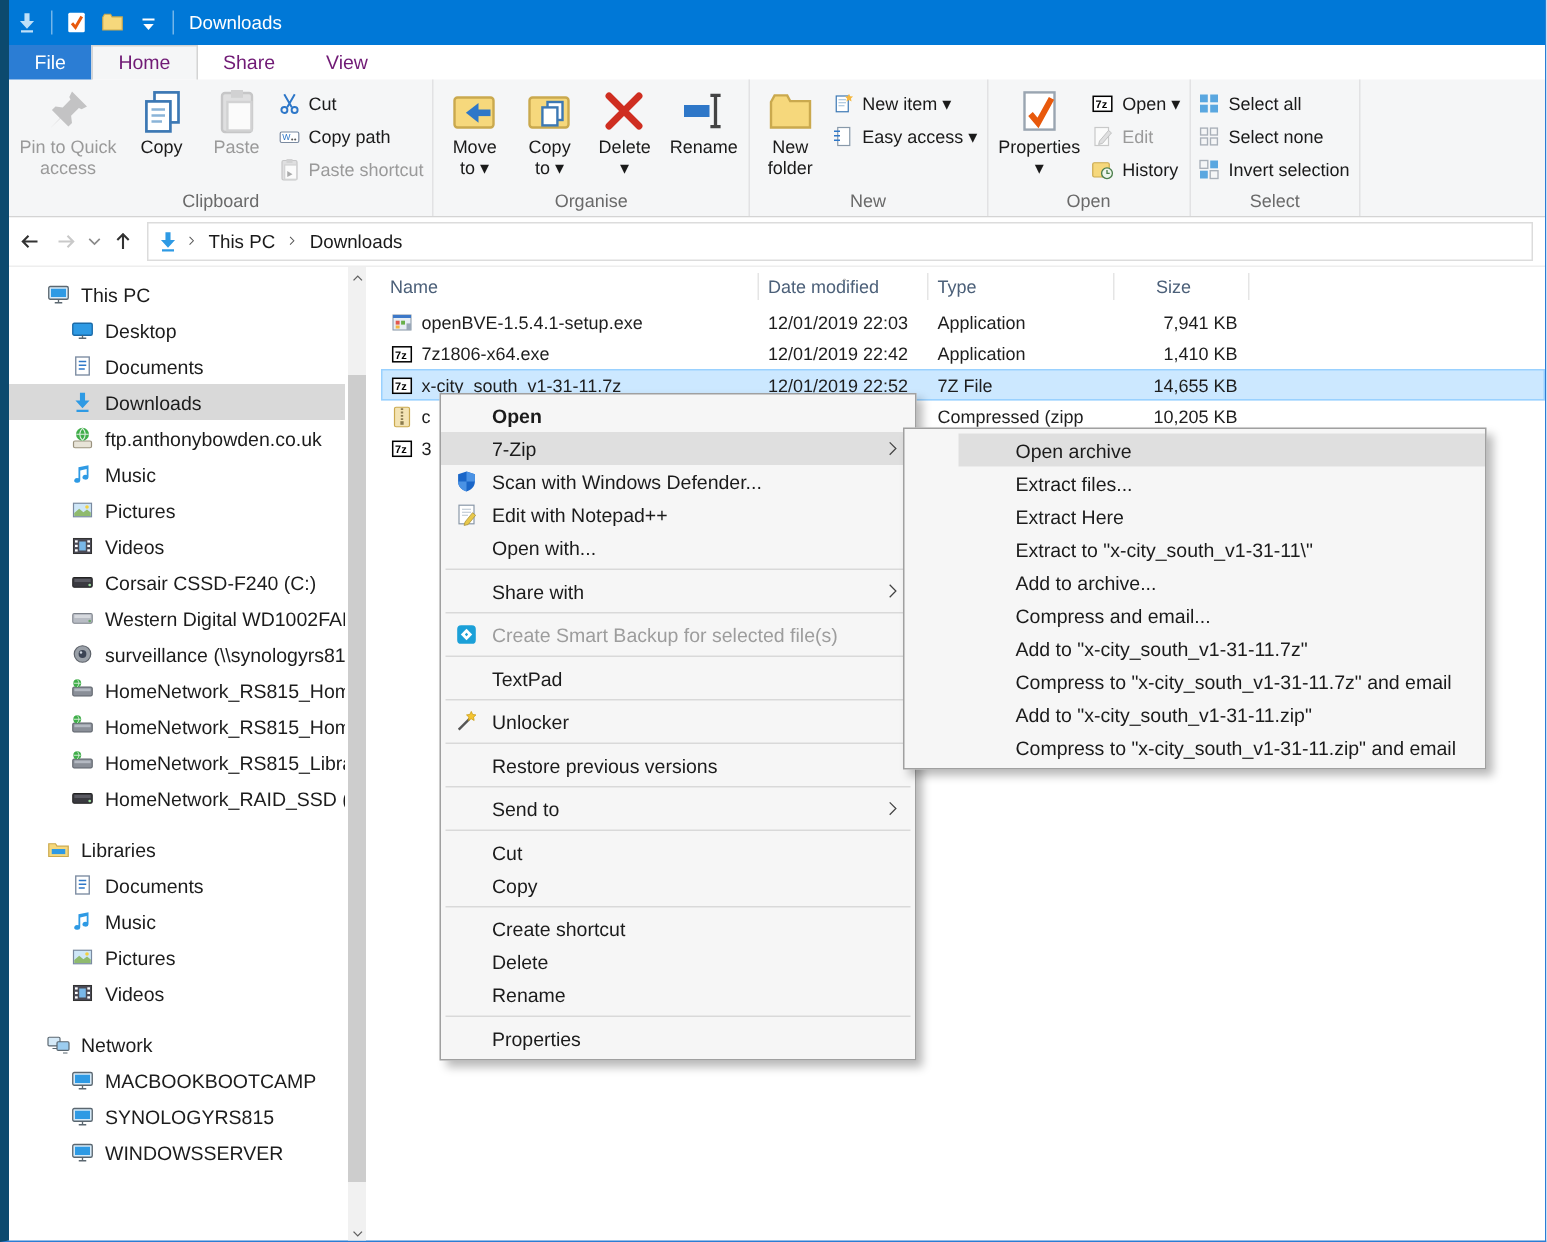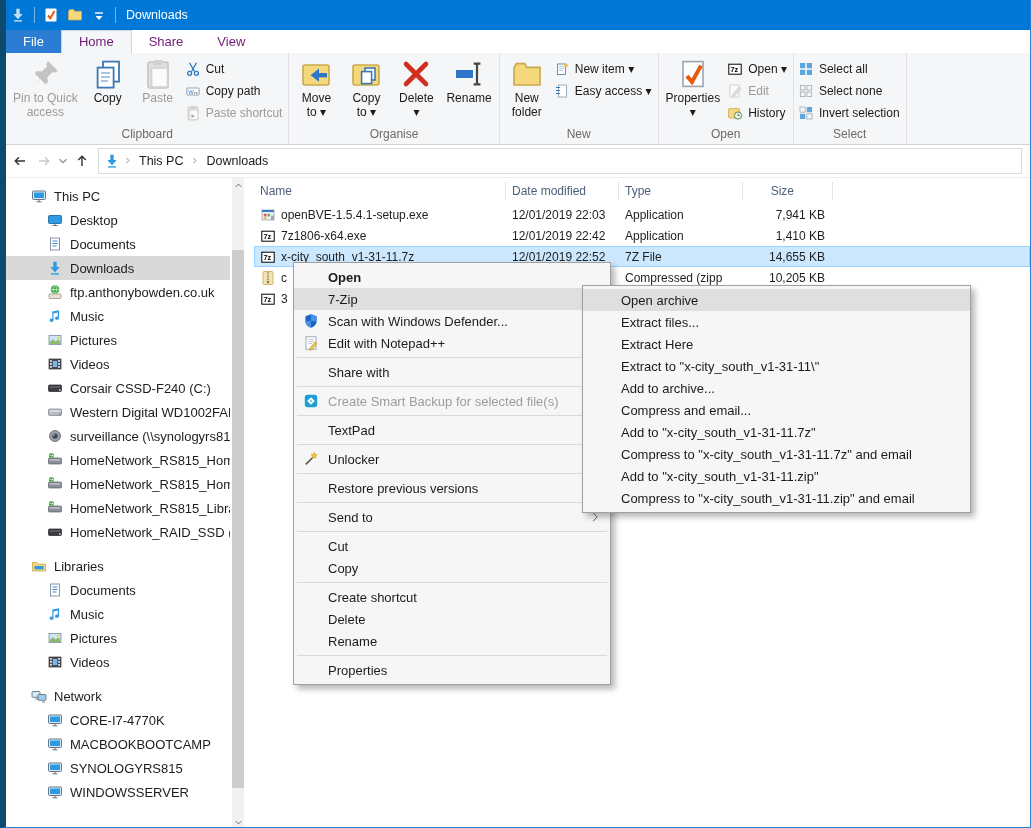--- a/index.html
+++ b/index.html
@@ -69,21 +69,21 @@
   .fc.c-name{width:252px;display:flex;align-items:center;gap:5px;}
   .fc.c-name .ficon{flex:none;width:16px;height:16px;}
   .fc.c-name .ficon svg{width:16px;height:16px;}
   .fc.c-date{width:113px;}
   .fc.c-type{width:124px;}
   .fc.c-size{width:90px;text-align:right;padding-right:8px;}
   .frow.sel{background:#cce8ff;box-shadow:inset 0 0 0 1px #99d1ff;}
   
   .menu{position:absolute;background:#f6f6f6;border:1px solid #a0a0a0;box-shadow:4px 4px 6px rgba(0,0,0,.28);padding:3px 0;z-index:20;font-size:13px;color:#1b1b1b;box-sizing:border-box;}
   #ctxmenu{left:287px;top:262px;width:318px;}
-  #submenu{left:576px;top:285px;width:389px;z-index:21;}
+  #submenu{left:596px;top:285px;width:389px;z-index:21;padding-left:36px;}
   .mi{height:22px;display:flex;align-items:center;position:relative;padding-left:34px;white-space:nowrap;}
   #submenu .mi{padding-left:38px;}
   .mi .micon{position:absolute;left:9px;top:3px;width:16px;height:16px;}
   .mi .micon svg{width:16px;height:16px;}
   .mi .subarr{position:absolute;right:9px;top:5px;}
   .mi .subarr svg{width:12px;height:12px;}
   .mi.hl{background:#dfdfdf;}
   .mi.bold{font-weight:bold;}
   .mi.dis{color:#9d9d9d;}
   .msep{height:1px;background:#d9d9d9;margin:3px 3px;}
@@ -536,28 +536,20 @@
                 <path d="M4 11h3M11 14h3" stroke="#5b6770" stroke-width=".8"></path>
               </svg></span>
             <span>Network</span>
           </div>
           <div class="trow lvl1">
             <span class="ticon"><svg viewBox="0 0 16 16" xmlns="http://www.w3.org/2000/svg">
                 <rect x="1.5" y="3" width="13" height="8.5" rx="1" fill="#d6eaf8" stroke="#5b6770" stroke-width=".9"></rect>
                 <rect x="3" y="4.5" width="10" height="5.5" fill="#2e9ae4"></rect>
                 <path d="M5.5 13.8h5M8 11.5v2.3" stroke="#5b6770" stroke-width=".9"></path>
               </svg></span>
-            <span>CORE-I7-4770K</span>
-          </div>
-          <div class="trow lvl1">
-            <span class="ticon"><svg viewBox="0 0 16 16" xmlns="http://www.w3.org/2000/svg">
-                <rect x="1.5" y="3" width="13" height="8.5" rx="1" fill="#d6eaf8" stroke="#5b6770" stroke-width=".9"></rect>
-                <rect x="3" y="4.5" width="10" height="5.5" fill="#2e9ae4"></rect>
-                <path d="M5.5 13.8h5M8 11.5v2.3" stroke="#5b6770" stroke-width=".9"></path>
-              </svg></span>
             <span>MACBOOKBOOTCAMP</span>
           </div>
           <div class="trow lvl1">
             <span class="ticon"><svg viewBox="0 0 16 16" xmlns="http://www.w3.org/2000/svg">
                 <rect x="1.5" y="3" width="13" height="8.5" rx="1" fill="#d6eaf8" stroke="#5b6770" stroke-width=".9"></rect>
                 <rect x="3" y="4.5" width="10" height="5.5" fill="#2e9ae4"></rect>
                 <path d="M5.5 13.8h5M8 11.5v2.3" stroke="#5b6770" stroke-width=".9"></path>
               </svg></span>
             <span>SYNOLOGYRS815</span>
           </div>
@@ -681,20 +673,23 @@
         <span>Scan with Windows Defender...</span>
       </div>
       <div class="mi">
         <span class="micon"><svg viewBox="0 0 16 16" xmlns="http://www.w3.org/2000/svg">
             <rect x="3" y="1.8" width="10" height="12.4" fill="#fff" stroke="#8a98a8" stroke-width=".8"></rect>
             <path d="M5 4.5h6M5 6.5h6M5 8.5h4" stroke="#b8c4d0" stroke-width=".8"></path>
             <path d="M7 13l5-6.2 2.1 1.7-5 6.2-2.7.6z" fill="#e8c84a" stroke="#a89038" stroke-width=".5"></path>
           </svg></span>
         <span>Edit with Notepad++</span>
       </div>
+      <div class="mi">
+        <span>Open with...</span>
+      </div>
       <div class="msep"></div>
       <div class="mi">
         <span>Share with</span>
         <span class="subarr"><svg viewBox="0 0 16 16" xmlns="http://www.w3.org/2000/svg">
             <path d="M5.5 2.5L11 8l-5.5 5.5" stroke="#444" stroke-width="1.1" fill="none"></path>
           </svg></span>
       </div>
       <div class="msep"></div>
       <div class="mi dis">
         <span class="micon"><svg viewBox="0 0 16 16" xmlns="http://www.w3.org/2000/svg">

